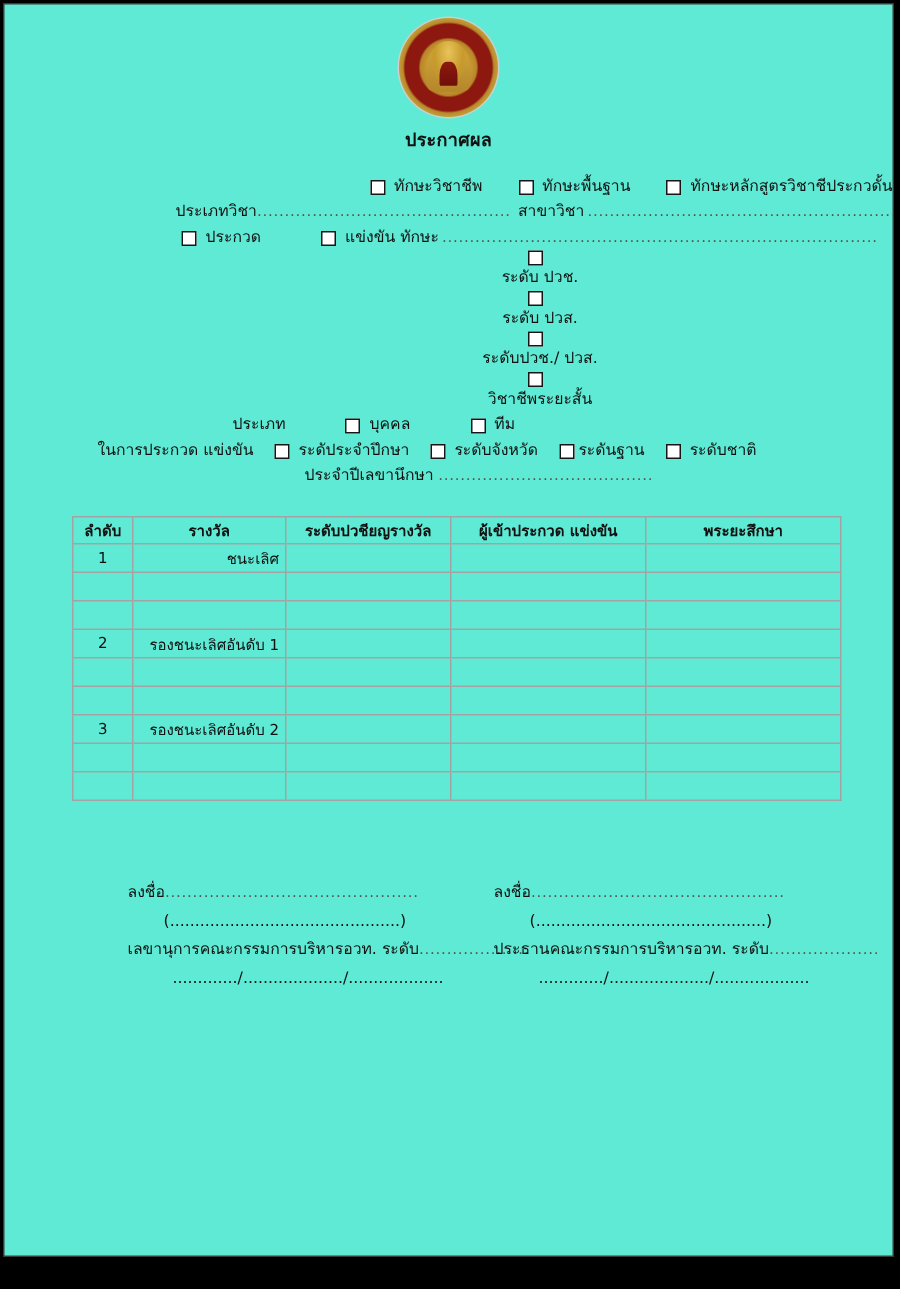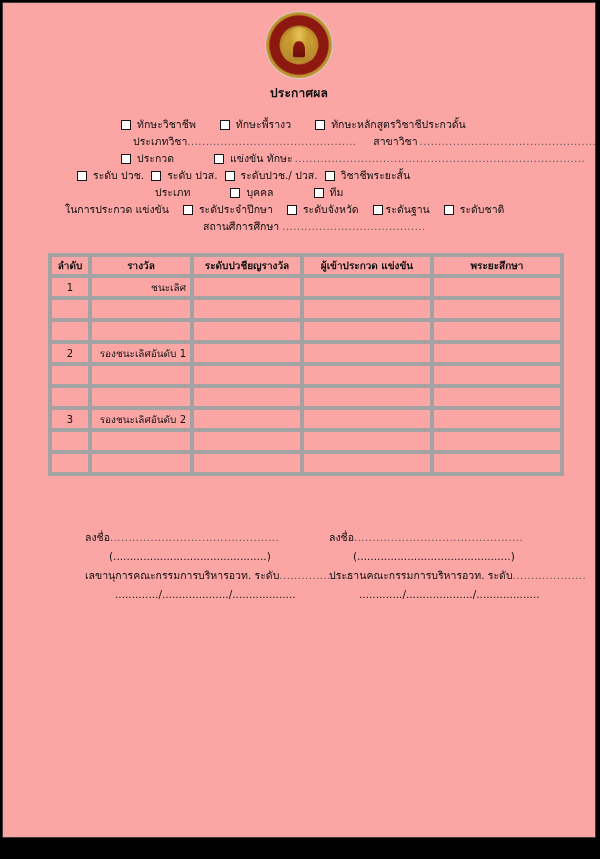--- a/index.html
+++ b/index.html
@@ -14,21 +14,21 @@
     font-family: "DejaVu Sans", "Liberation Sans", sans-serif;
   }
 
   
   #page-sheet {
     position: absolute;
     left: 2px;
     top: 2px;
     width: 594px;
     height: 836px;
-    background: #fca5a5;
+    background: #5eead4;
     border: 1px solid #3a3a3a;
     box-sizing: border-box;
     overflow: hidden;
   }
 
   
   #logo-block {
     text-align: center;
     padding-top: 9px;
   }
@@ -79,24 +79,24 @@
     margin-top: 14px;
     font-size: 10.5px;
     color: #111111;
     line-height: 17px;
   }
   .frow {
     display: flex;
     align-items: center;
     white-space: nowrap;
   }
-  .frow.r1 { padding-left: 118px; }
+  .frow.r1 { padding-left: 118px; justify-content: flex-end; }
   .frow.r2 { padding-left: 114px; }
   .frow.r3 { padding-left: 118px; }
-  .frow.r4 { padding-left: 74px; }
+  .frow.r4 { padding-left: 116px; flex-direction: column; }
   .frow.r5 { padding-left: 152px; text-align: right; }
   .frow.r6 { padding-left: 62px; }
   .frow.r7 { padding-left: 200px; }
 
   .cbox {
     display: inline-block;
     width: 8px;
     height: 8px;
     border: 1.6px solid #161616;
     background: #ffffff;
@@ -134,21 +134,21 @@
   
   #award-table-wrap {
     margin: 18px 45px 0 45px;
   }
   table.award {
     border-collapse: collapse;
     width: 512px;
     table-layout: fixed;
   }
   table.award th, table.award td {
-    border: 4px solid #a3a3a3;
+    border: 1px solid #a3a3a3;
     height: 18px;
     font-size: 10px;
     font-weight: normal;
     color: #111111;
     padding: 0 4px;
     vertical-align: middle;
   }
   table.award th {
     text-align: center;
     font-weight: bold;
@@ -212,30 +212,30 @@
     <div id="doc-title">ประกาศผล</div>
   </div>
 
   <div id="form-section">
 
     <div class="frow r1">
       <span class="cbox"></span>
       <span class="lbl">ทักษะวิชาชีพ</span>
       <span class="gap-m"></span>
       <span class="cbox"></span>
-      <span class="lbl">ทักษะพื้รางว</span>
+      <span class="lbl">ทักษะพื้นฐาน</span>
       <span class="gap-m"></span>
       <span class="cbox"></span>
       <span class="lbl">ทักษะหลักสูตรวิชาชีประกวดั้น</span>
     </div>
 
     <div class="frow r2">
-      <span class="lbl" style="margin-left:16px">ประเภทวิชา</span>
+      <span class="lbl" style="margin-left:0">ประเภทวิชา</span>
       <span class="dots-fixed w150" style="width:170px">................................................................</span>
-      <span class="lbl" style="margin-left:16px">สาขาวิชา</span>
+      <span class="lbl" style="margin-left:4px">สาขาวิชา</span>
       <span class="dots">.................................................................................</span>
     </div>
 
     <div class="frow r3">
       <span class="cbox"></span>
       <span class="lbl">ประกวด</span>
       <span class="gap-l"></span>
       <span class="cbox"></span>
       <span class="lbl">แข่งขัน ทักษะ</span>
       <span class="dots pad-right">...............................................................................</span>
@@ -275,21 +275,21 @@
       <span class="lbl">ระดับจังหวัด</span>
       <span class="gap-s"></span>
       <span class="cbox"></span>
       <span class="lbl" style="margin-left:3px">ระดันฐาน</span>
       <span class="gap-s"></span>
       <span class="cbox"></span>
       <span class="lbl">ระดับชาติ</span>
     </div>
 
     <div class="frow r7">
-      <span class="lbl" style="margin-left:0">สถานศีการศึกษา</span>
+      <span class="lbl" style="margin-left:0">ประจำปีเลขานึกษา</span>
       <span class="dots-fixed" style="width:150px;margin-left:3px">.......................................</span>
     </div>
 
   </div>
 
   <div id="award-table-wrap">
     <table class="award">
       <colgroup>
         <col class="c1">
           <col class="c2">

